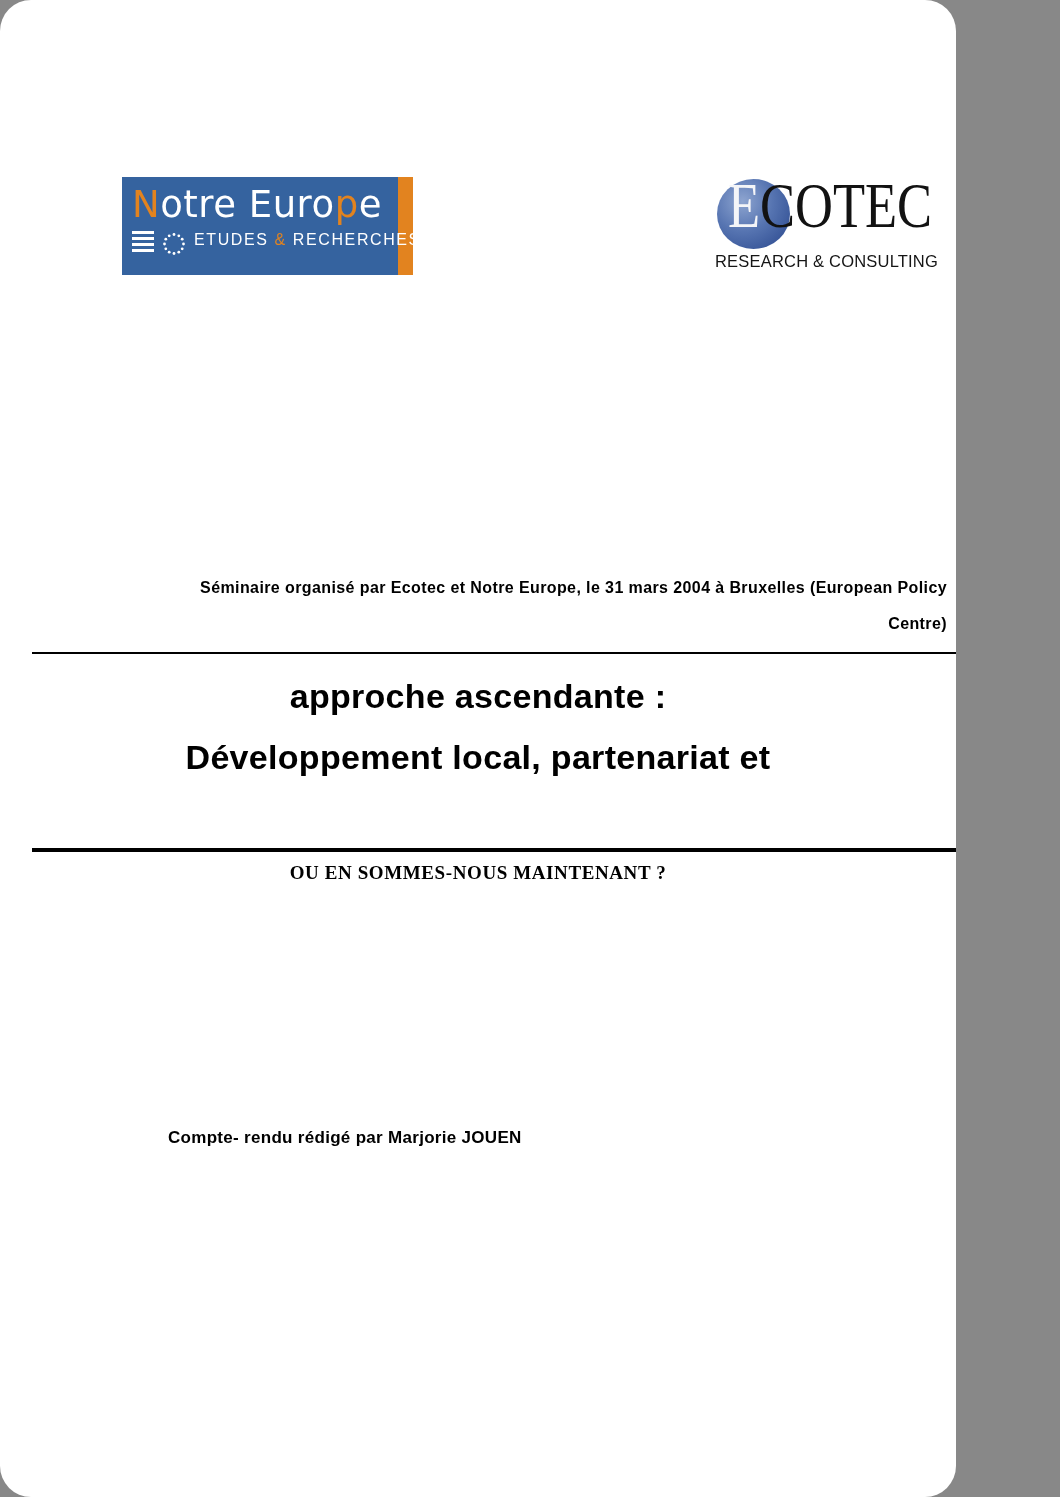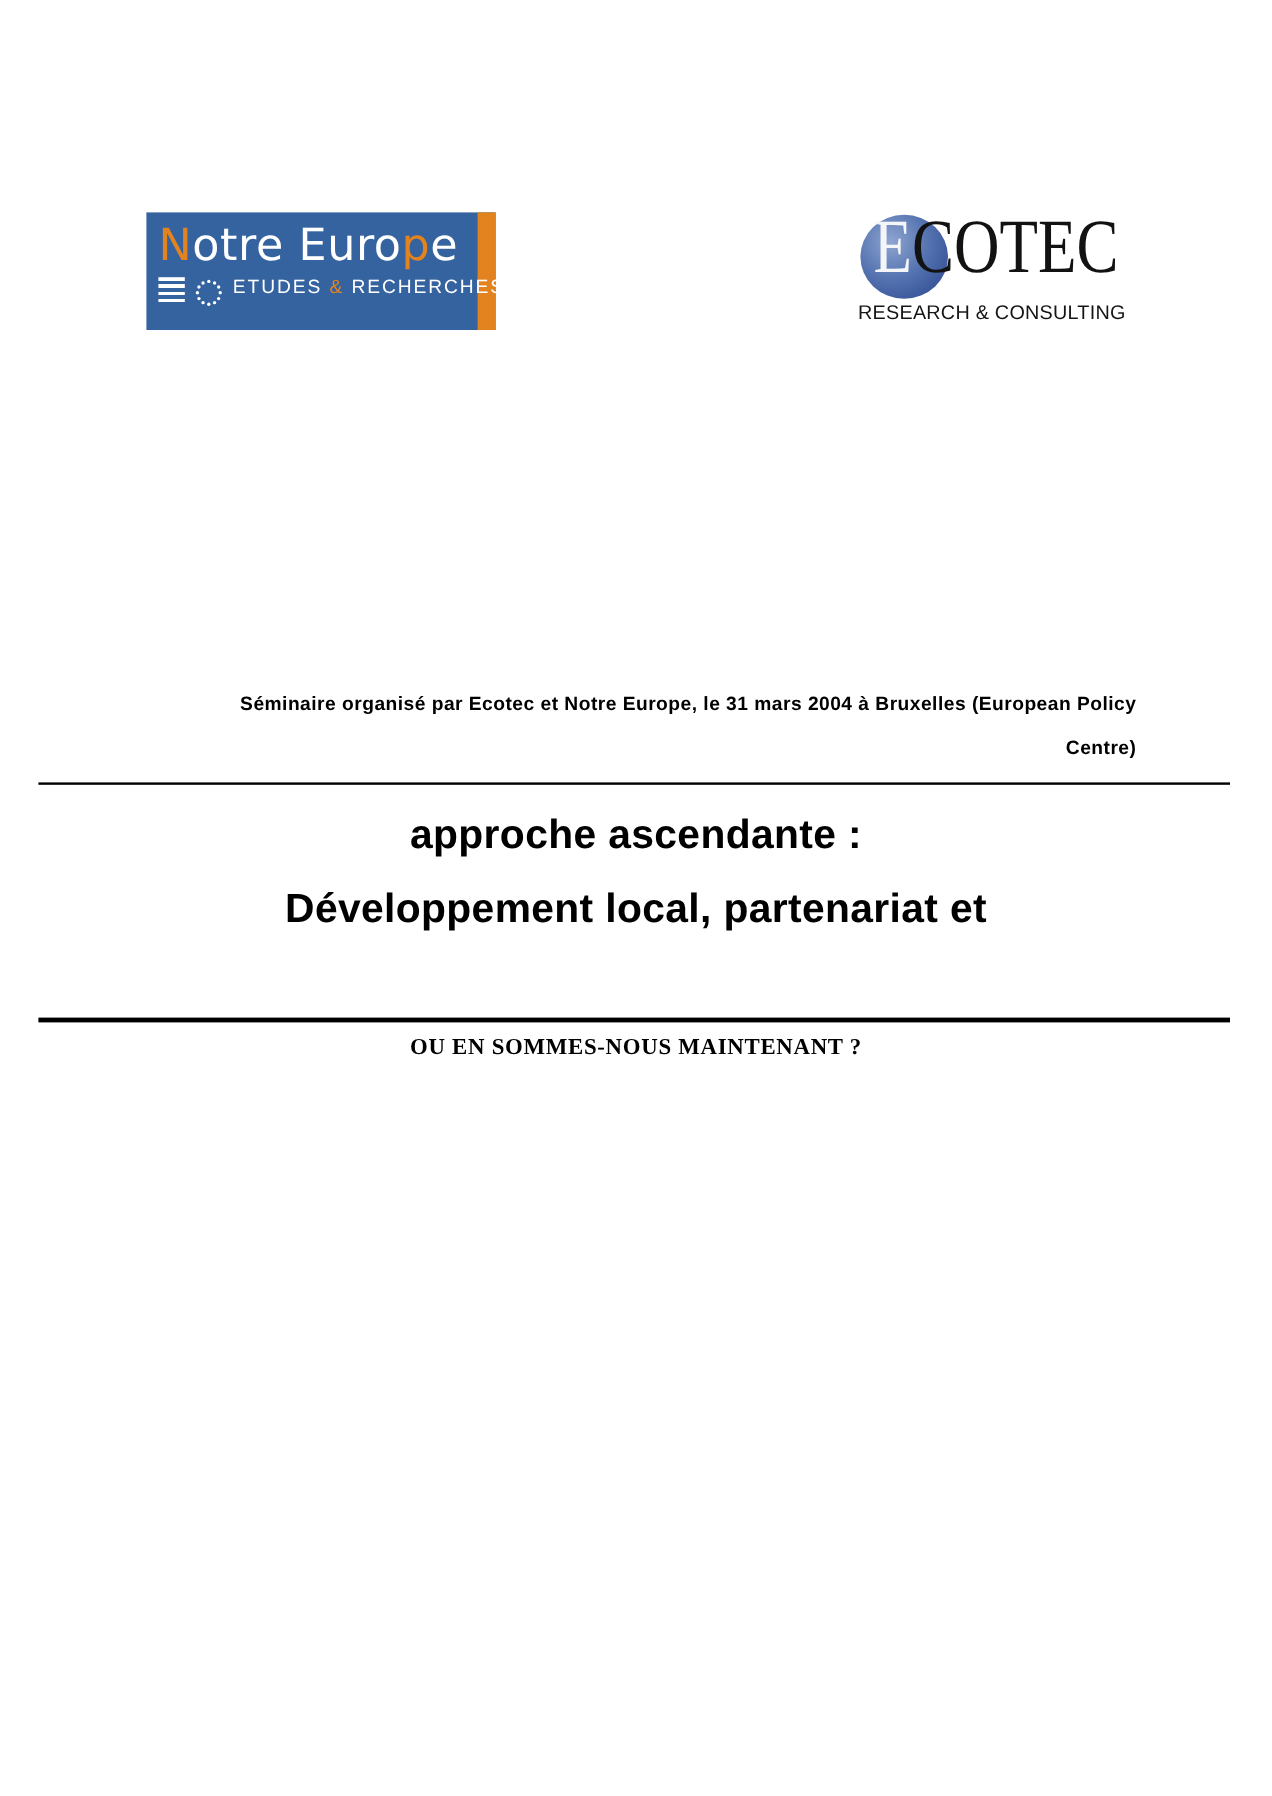--- a/index.html
+++ b/index.html
@@ -1,21 +1,22 @@
 <!DOCTYPE html>
 <html><head>
 <meta charset="utf-8">
 <style>
   html,body { margin:0; padding:0; background:#888; }
   .page {
     position:relative;
-    width:1060px; height:1497px;
+    width:956px; height:1497px;
     background:#ffffff;
     font-family:"Liberation Sans", sans-serif;
     overflow:hidden;
+    border-radius:31px;
   }
 
   
   .ne-logo {
     position:absolute; left:122px; top:177px;
     width:291px; height:98px;
     background:#35639f;
   }
   .ne-bar {
     position:absolute; right:0; top:0;
@@ -153,14 +154,15 @@
 
   <h1 class="title">
     <span>approche ascendante :</span>
     <span>Développement local, partenariat et</span>
   </h1>
 
   <div class="rule thick"></div>
 
   <h2 class="subtitle">OU EN SOMMES-NOUS MAINTENANT ?</h2>
 
+  <p class="author">Compte- rendu rédigé par Marjorie JOUEN</p>
 
 </div>
 
 </body></html>

